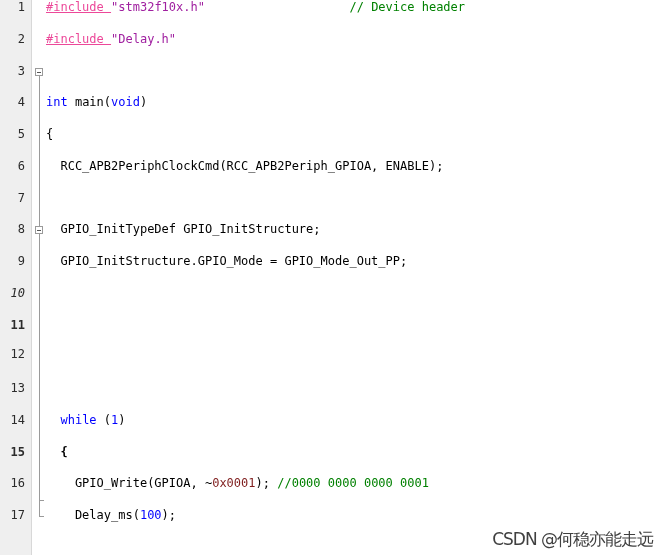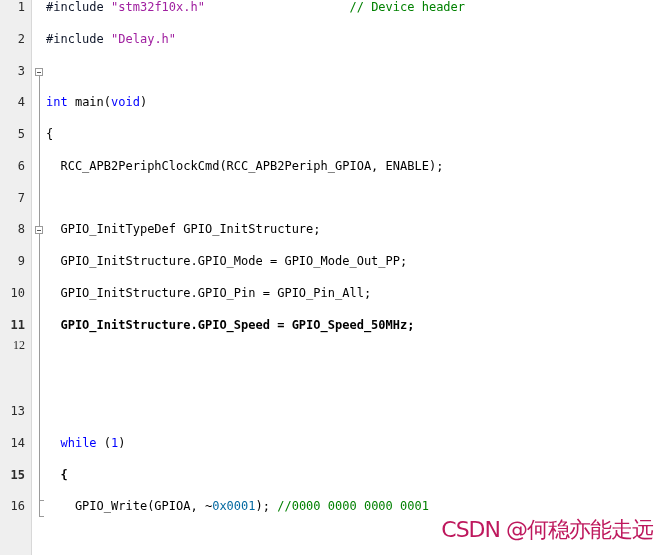--- a/index.html
+++ b/index.html
@@ -80,35 +80,35 @@
     width: 1px;
     background: #9a9a9a;
   }
   .foldend {
     position: absolute;
     left: 39px;
     width: 5px; height: 1px;
     background: #9a9a9a;
   }
   
-  .t-pre   { color: #0f172a; }
+  .t-pre   { color: #ec4899; text-decoration: underline; }
   .t-str   { color: #a020a0; }
   .t-kw    { color: #0000ff; text-align: center; }
   .t-num   { color: #0000ff; }
-  .t-hex   { color: #0369a1; }
+  .t-hex   { color: #7f1d1d; }
   .t-com   { color: #008000; }
   .t-plain { color: #000000; text-align: center; }
   
   #watermark {
     position: absolute;
     right: 14px;
-    bottom: 10px;
+    bottom: 4px;
     font-family: "DejaVu Sans", "Liberation Sans", sans-serif;
-    font-size: 22px;
-    color: #be185d;
+    font-size: 17px;
+    color: #404040;
     letter-spacing: -1px;
     white-space: nowrap;
     user-select: none;
   }
 </style>
 </head>
 <body>
 
 <div id="editor">
 
@@ -118,27 +118,28 @@
   <div id="rows">
       <div class="row" style="top: 0px;"><span class="lnum">1</span><span class="code"><span class="t-pre">#include </span><span class="t-str">"stm32f10x.h"</span><span class="t-plain">                    </span><span class="t-com">// Device header</span></span></div>
       <div class="row" style="top: 15.88px;"><span class="lnum">2</span><span class="code"><span class="t-pre">#include </span><span class="t-str">"Delay.h"</span></span></div>
       <div class="row" style="top: 31.76px;"><span class="lnum">3</span><span class="code"></span></div>
       <div class="row" style="top: 47.64px;"><span class="lnum">4</span><span class="code"><span class="t-kw">int</span><span class="t-plain"> main(</span><span class="t-kw">void</span><span class="t-plain">)</span></span></div>
       <div class="row" style="top: 63.52px;"><span class="lnum">5</span><span class="code"><span class="t-plain">{</span></span></div>
       <div class="row" style="top: 79.4px;"><span class="lnum">6</span><span class="code"><span class="t-plain">  RCC_APB2PeriphClockCmd(RCC_APB2Periph_GPIOA, ENABLE);</span></span></div>
       <div class="row" style="top: 95.28px;"><span class="lnum">7</span><span class="code"></span></div>
       <div class="row" style="top: 111.16px;"><span class="lnum">8</span><span class="code"><span class="t-plain">  GPIO_InitTypeDef GPIO_InitStructure;</span></span></div>
       <div class="row" style="top: 127.04px;"><span class="lnum">9</span><span class="code"><span class="t-plain">  GPIO_InitStructure.GPIO_Mode = GPIO_Mode_Out_PP;</span></span></div>
-      <div class="row" style="top: 142.92px;"><span class="lnum">10</span><span class="code"><span class="t-plain">  GPIO_InitStructure.GPIO_Pin = GPIO_Pin_All;</span></span></div>
-      <div class="row" style="top: 158.8px; font-weight: bold;"><span class="lnum">11</span><span class="code"><span class="t-plain">  GPIO_InitStructure.GPIO_Speed = GPIO_Speed_50MHz;</span></span></div>
-      <div class="row" style="top: 163px; font-family: Liberation Serif, serif;"><span class="lnum">12</span></div>
-      <div class="row" style="top: 190.56px; margin-top: 23px;"><span class="lnum">13</span><span class="code"></span></div>
+      <div class="row" style="top: 142.92px; font-style: italic;"><span class="lnum">10</span></div>
+      <div class="row" style="top: 158.8px; font-weight: bold;"><span class="lnum">11</span></div>
+      <div class="row" style="top: 172px;"><span class="lnum">12</span></div>
+      <div class="row" style="top: 190.56px;"><span class="lnum">13</span><span class="code"></span></div>
       <div class="row" style="top: 206.44px;"><span class="lnum">14</span><span class="code"><span class="t-plain">  </span><span class="t-kw">while</span><span class="t-plain"> (</span><span class="t-num">1</span><span class="t-plain">)</span></span></div>
       <div class="row" style="top: 222.32px; font-weight: bold;"><span class="lnum">15</span><span class="code"><span class="t-plain">  {</span></span></div>
       <div class="row" style="top: 238.2px;"><span class="lnum">16</span><span class="code"><span class="t-plain">    GPIO_Write(GPIOA, ~</span><span class="t-hex">0x0001</span><span class="t-plain">); </span><span class="t-com">//0000 0000 0000 0001</span></span></div>
+      <div class="row" style="top: 254.08px;"><span class="lnum">17</span><span class="code"><span class="t-plain">    Delay_ms(</span><span class="t-num">100</span><span class="t-plain">);</span></span></div>
     </div>
 
   <div id="watermark">CSDN @何稳亦能走远</div>
 <div class="foldbox" style="top: 67.52px;"></div>
     <div class="foldline" style="top: 75.52px; height: 440.64px;"></div>
     <div class="foldend" style="top: 516.16px;"></div>
     <div class="foldbox" style="top: 226.32px;"></div>
     <div class="foldline" style="top: 234.32px; height: 265.96px;"></div>
     <div class="foldend" style="top: 500.28px;"></div>
   </div>

